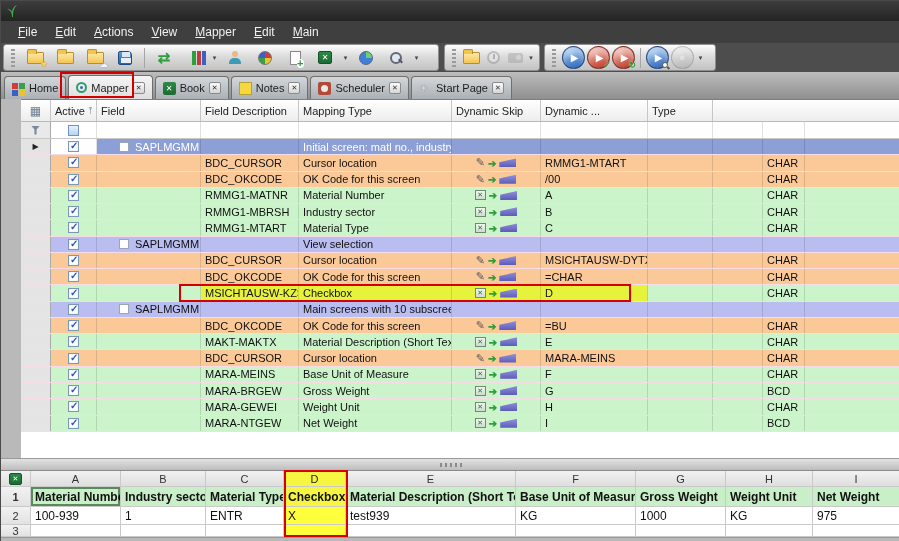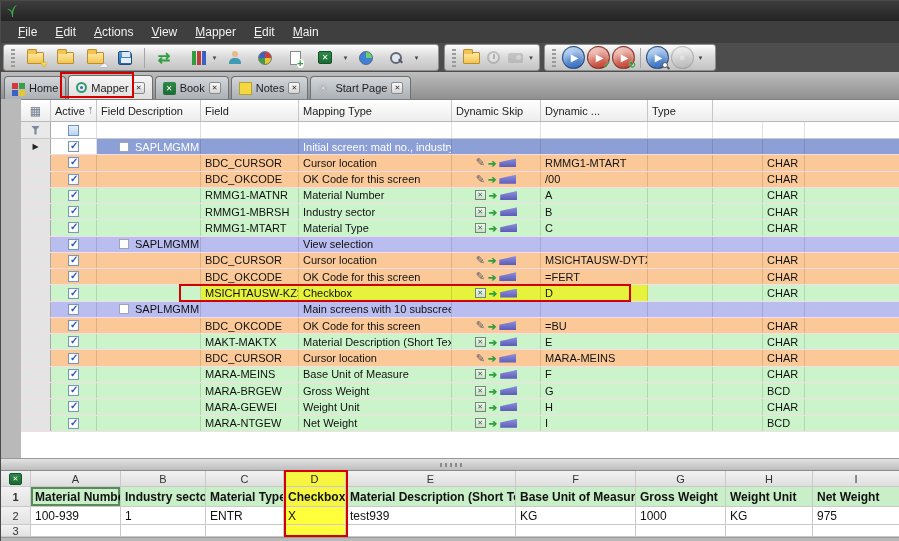--- a/index.html
+++ b/index.html
@@ -280,37 +280,42 @@
       <span class="ticon ti-book"></span>
       <span>Book</span>
       <span class="tclose"></span>
     </div>
     <div class="tab">
       <span class="ticon ti-notes"></span>
       <span>Notes</span>
       <span class="tclose"></span>
     </div>
     <div class="tab">
+      <span class="ticon ti-sched"></span>
+      <span>Scheduler</span>
+      <span class="tclose"></span>
+    </div>
+    <div class="tab">
       <span class="ticon ti-start"></span>
       <span>Start Page</span>
       <span class="tclose"></span>
     </div>
   </div>
 
   <div class="grid">
     <div class="grow ghead">
       <div class="gc" style="justify-content:center">
           <span class="corner-icon"></span>
         </div>
       <div class="gc">
           <span>Active</span>
           <span class="mini-funnel"></span>
         </div>
+      <div class="gc">Field</div>
       <div class="gc">Field Description</div>
-      <div class="gc">Field</div>
       <div class="gc">Mapping Type</div>
       <div class="gc">Dynamic Skip</div>
       <div class="gc">Dynamic ...</div>
       <div class="gc">Type</div>
     </div>
     <div class="grow gfilter">
       <div class="gc" style="justify-content:center; background:#e9e9e9; border-right:1px solid #aaa;">
           <span class="funnel"></span>
         </div>
       <div class="gc">
@@ -495,21 +500,21 @@
             <span class="cb"></span>
           </div>
         <div class="gc snc"></div>
         <div class="gc fldc">BDC_OKCODE</div>
         <div class="gc dscc">OK Code for this screen</div>
         <div class="gc mtc">
             <span class="mi-pen"></span>
             <span class="mi-arr"></span>
             <span class="mi-fun"></span>
           </div>
-        <div class="gc mvc">=FERT</div>
+        <div class="gc mvc">=CHAR</div>
         <div class="gc"></div>
         <div class="gc"></div>
         <div class="gc">CHAR</div>
         <div class="gc"></div>
       </div>
 
       <div class="grow row hl">
         <div class="gc ind"></div>
         <div class="gc actc">
             <span class="cb"></span>

